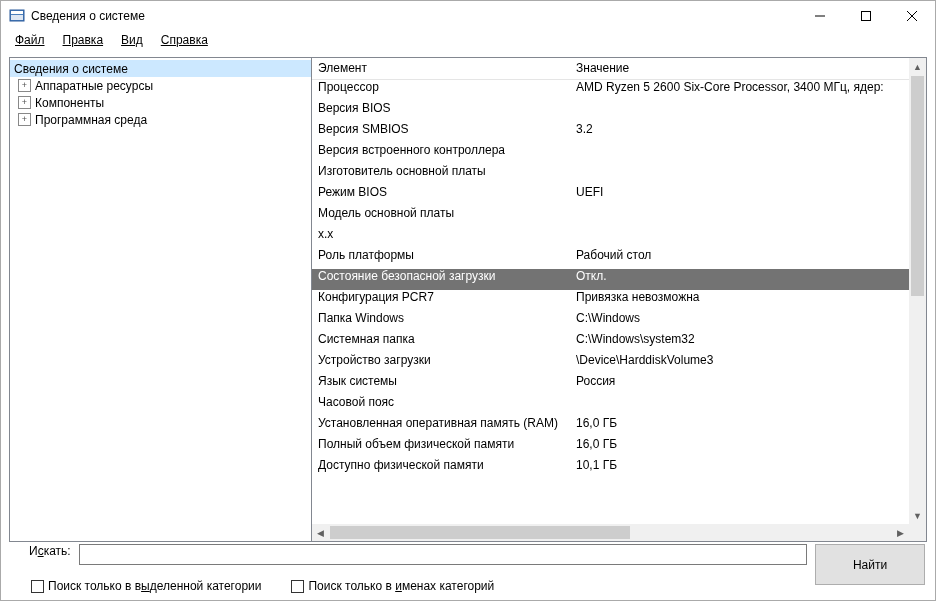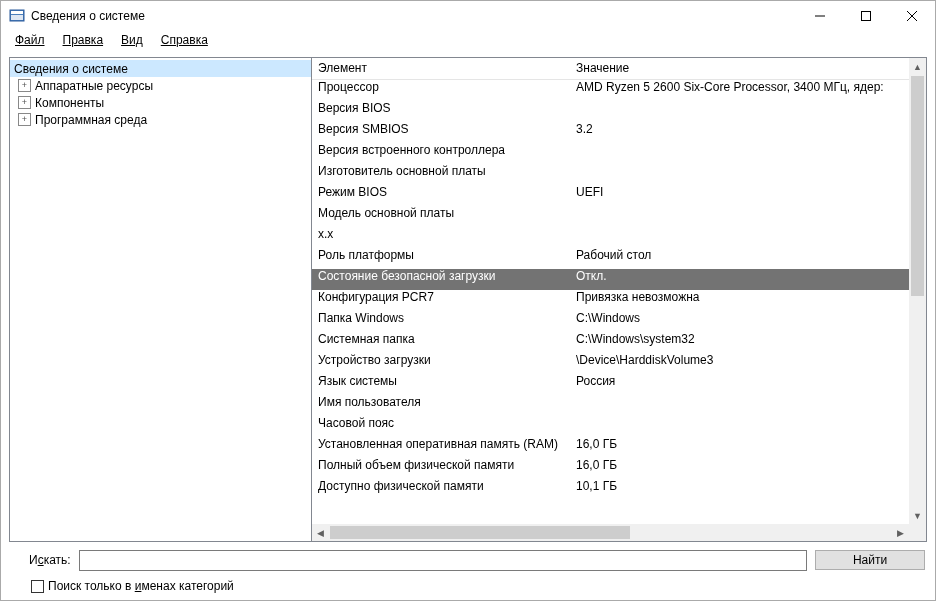--- a/index.html
+++ b/index.html
@@ -32,24 +32,24 @@
 .vscroll .thumb{position:absolute;left:2px;right:2px;top:2px;height:220px;background:#cdcdcd;}
 .vscroll .arrow{position:absolute;left:0;right:0;height:17px;display:flex;align-items:center;justify-content:center;color:#606060;font-size:9px;}
 .vscroll .arrow.up{top:0;}
 .vscroll .arrow.down{bottom:0;}
 .hscroll{position:absolute;left:0;right:17px;bottom:0;height:17px;background:#f0f0f0;}
 .hscroll .thumb{position:absolute;top:2px;bottom:2px;left:2px;width:300px;background:#cdcdcd;}
 .hscroll .arrow{position:absolute;top:0;bottom:0;width:17px;display:flex;align-items:center;justify-content:center;color:#606060;font-size:9px;}
 .hscroll .arrow.left{left:0;}
 .hscroll .arrow.right{right:0;}
 .corner{position:absolute;right:0;bottom:0;width:17px;height:17px;background:#f0f0f0;}
-.search-bar{height:32px;display:flex;align-items:center;padding:0 10px;gap:8px;}
+.search-bar{height:32px;display:flex;padding:0 10px;gap:8px;}
 .search-bar .label .ul{text-decoration:underline;}
 .search-bar .search-input{flex:1;height:21px;border:1px solid #7a7a7a;padding:0 4px;background:#fff;}
-.search-bar .btn{width:110px;height:20px;border:1px solid #adadad;background:#e1e1e1;display:flex;align-items:center;justify-content:center;cursor:default;}
+.search-bar .btn{width:110px;height:41px;border:1px solid #adadad;background:#e1e1e1;display:flex;align-items:center;justify-content:center;cursor:default;}
 .search-bar .btn.disabled{color:#888;}
 .check-row{height:24px;display:flex;align-items:center;padding:0 10px 4px 30px;gap:30px;}
 .check-row .chk{display:flex;align-items:center;gap:4px;}
 .check-row .chk .box{width:13px;height:13px;border:1px solid #333;}
 .check-row .chk .ul{text-decoration:underline;}
 .list-inner{position:absolute;left:0;right:17px;top:0;bottom:17px;overflow:hidden;}
 </style>
 </head>
 <body>
 
@@ -167,24 +167,20 @@
           </div>
           <div class="list-row">
             <div class="cell col-el">Устройство загрузки</div>
             <div class="cell col-val">\Device\HarddiskVolume3</div>
           </div>
           <div class="list-row">
             <div class="cell col-el">Язык системы</div>
             <div class="cell col-val">Россия</div>
           </div>
           <div class="list-row">
-            <div class="cell col-el">Имя пользователя</div>
-            <div class="cell col-val"></div>
-          </div>
-          <div class="list-row">
             <div class="cell col-el">Часовой пояс</div>
             <div class="cell col-val"></div>
           </div>
           <div class="list-row">
             <div class="cell col-el">Установленная оперативная память (RAM)</div>
             <div class="cell col-val">16,0 ГБ</div>
           </div>
           <div class="list-row">
             <div class="cell col-el">Полный объем физической памяти</div>
             <div class="cell col-val">16,0 ГБ</div>
@@ -215,15 +211,19 @@
   </span>
   <input class="search-input" type="text" style="">
   <div class="btn disabled">
       <span>Найти</span>
     </div>
 </div>
 
 <div class="check-row">
   <div class="chk">
     <span class="box"></span>
+    <span><span>Поиск только в в</span><span class="ul">ы</span><span>деленной категории</span></span>
+  </div>
+  <div class="chk">
+    <span class="box"></span>
     <span><span>Поиск только в </span><span class="ul">и</span><span>менах категорий</span></span>
   </div>
 </div>
 
 </body></html>

